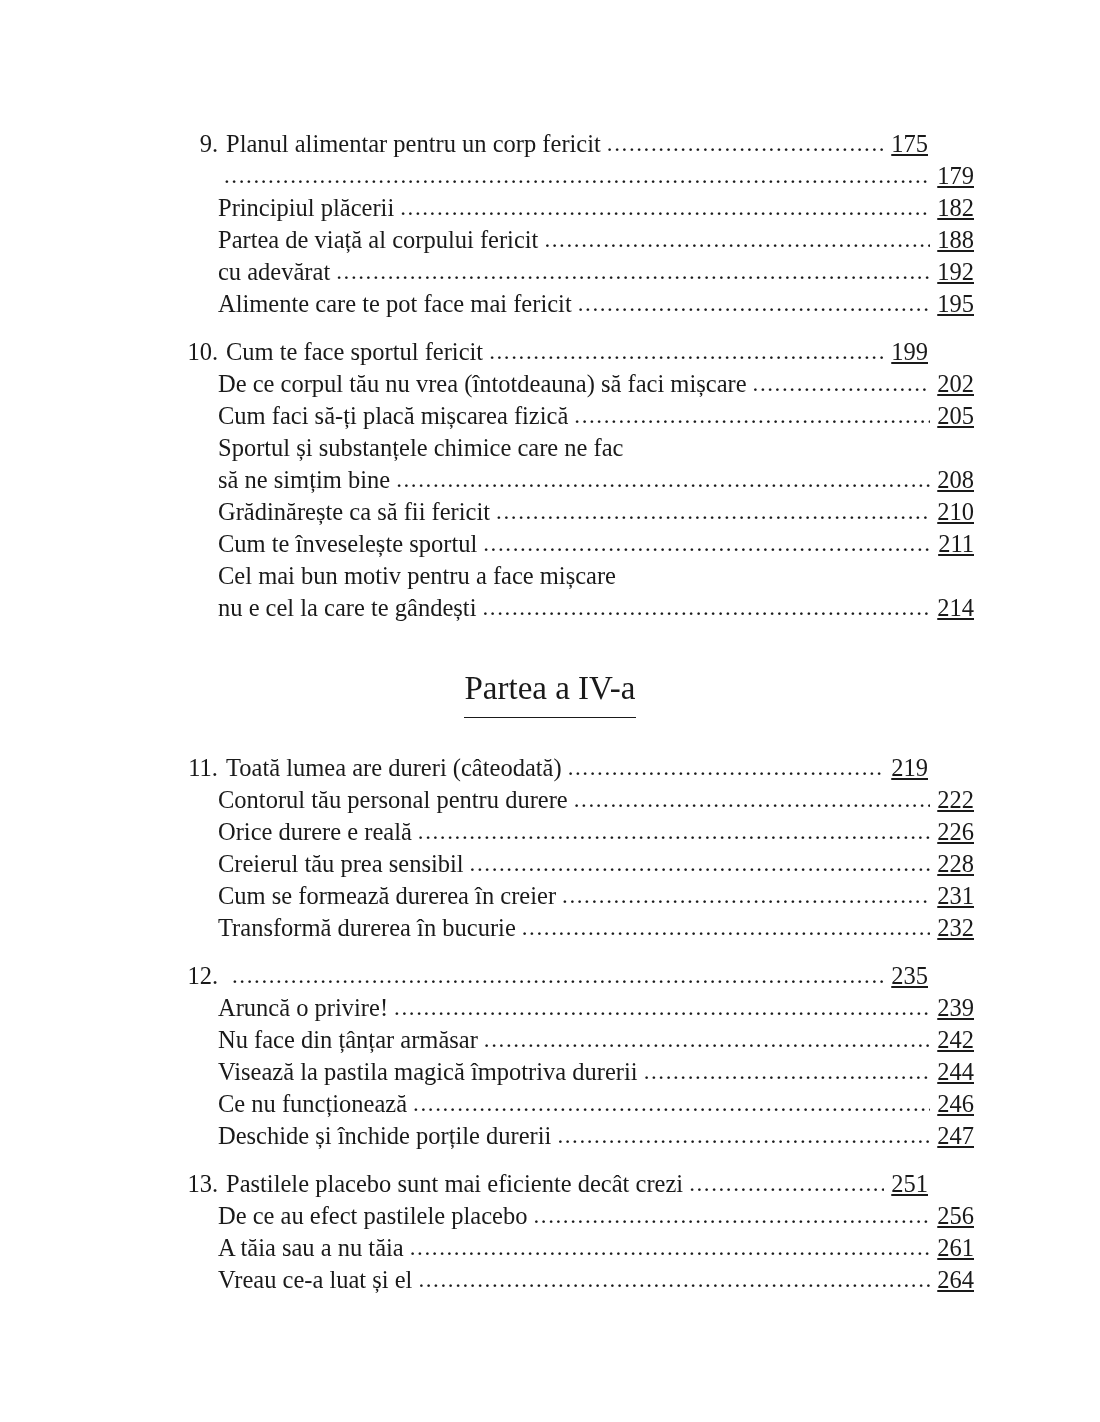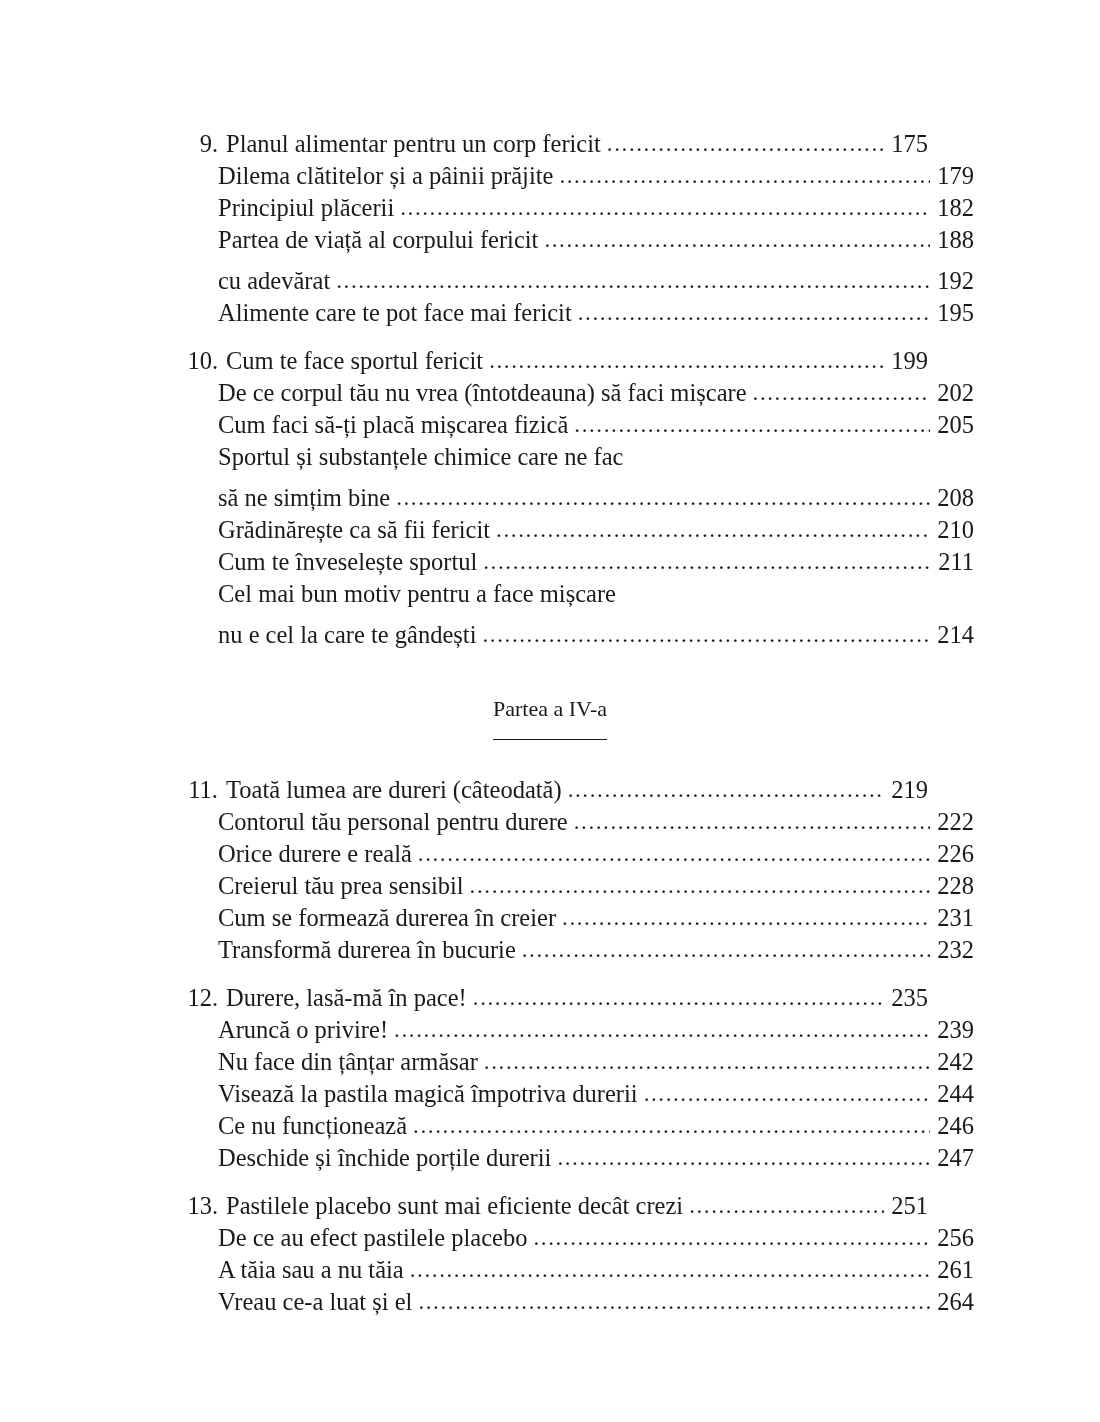--- a/index.html
+++ b/index.html
@@ -58,46 +58,46 @@
     letter-spacing: 1.6px;
     position: relative;
     top: -1px;
     font-size: 23px;
   }
   .entry .pageno {
     flex: 0 0 auto;
     text-align: right;
     white-space: nowrap;
     min-width: 44px;
+    text-decoration: underline;
   }
   
   .entry.sub {
     padding-left: 46px;
   }
   
   .entry.cont {
     padding-left: 46px;
-    margin-top: 9px;
   }
 
   .group-gap {
     height: 16px;
   }
 
   
   .part-block {
     text-align: center;
     margin-top: 44px;
     margin-bottom: 34px;
   }
   .part-label {
-    font-size: 22px;
+    font-size: 33px;
     display: inline-block;
     border-bottom: 1.4px solid #1a1a1a;
-    padding-bottom: 17px;
+    padding-bottom: 8px;
     line-height: 1.25;
   }
   .part-title {
     font-size: 30.5px;
     margin-top: 19px;
     letter-spacing: 0.2px;
   }
 </style>
 </head>
 <body>
@@ -106,21 +106,20 @@
   <div class="toc">
 
     <div class="entry chapter">
       <span class="num">9.</span>
       <span class="title">Planul alimentar pentru un corp fericit</span>
       <span class="leader">.................................................................................................</span>
       <span class="pageno">175</span>
     </div>
 
     <div class="entry sub">
-      <span class="title">Dilema clătitelor și a pâinii prăjite</span>
       <span class="leader">.................................................................................................</span>
       <span class="pageno">179</span>
     </div>
 
     <div class="entry sub">
       <span class="title">Principiul plăcerii</span>
       <span class="leader">.................................................................................................</span>
       <span class="pageno">182</span>
     </div>
 
@@ -233,21 +232,20 @@
     <div class="entry sub">
       <span class="title">Transformă durerea în bucurie</span>
       <span class="leader">.................................................................................................</span>
       <span class="pageno">232</span>
     </div>
 
     <div class="group-gap"></div>
 
     <div class="entry chapter">
       <span class="num">12.</span>
-      <span class="title">Durere, lasă-mă în pace!</span>
       <span class="leader">.................................................................................................</span>
       <span class="pageno">235</span>
     </div>
 
     <div class="entry sub">
       <span class="title">Aruncă o privire!</span>
       <span class="leader">.................................................................................................</span>
       <span class="pageno">239</span>
     </div>
 

